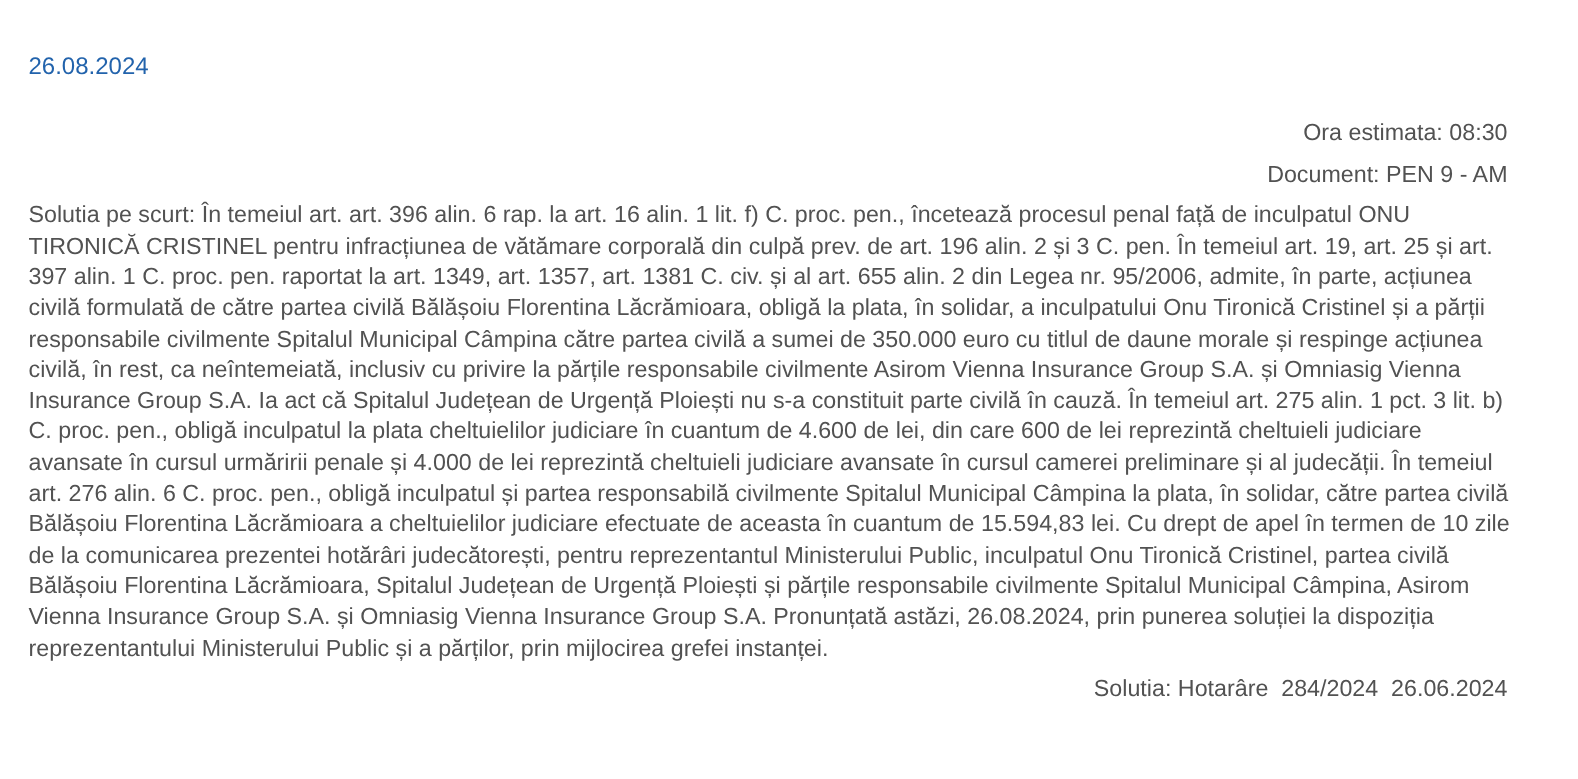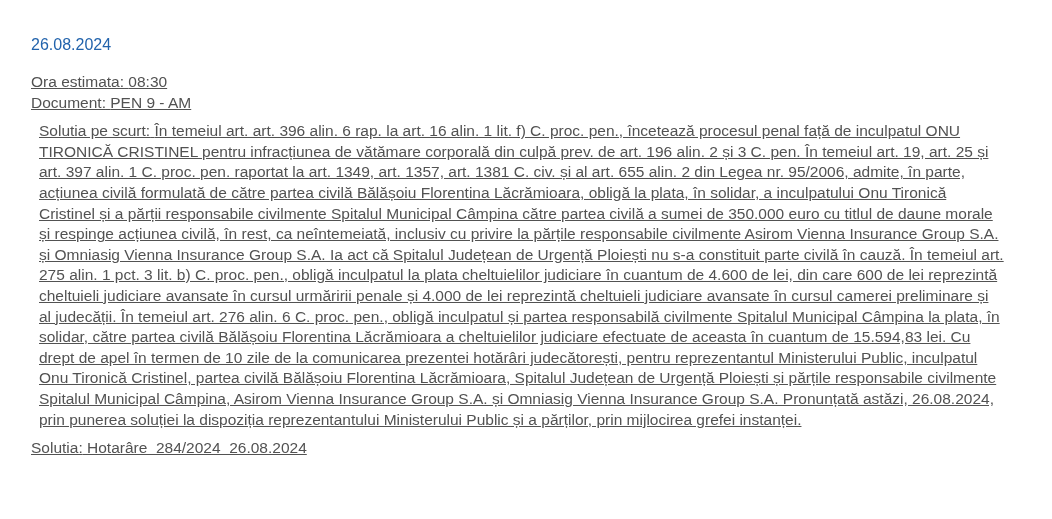--- a/index.html
+++ b/index.html
@@ -9,41 +9,41 @@
     background: #ffffff;
   }
   .page {
     width: 1052px;
     height: 519px;
     box-sizing: border-box;
     background: #ffffff;
     font-family: "Liberation Sans", "DejaVu Sans", sans-serif;
     font-size: 15.5px;
     color: #525252;
-    padding: 36px 40px 12px 31px;
+    padding: 36px 40px 12px 19px;
     overflow: hidden;
-    text-decoration: underline;
   }
   .date-link {
     display: inline-block;
     color: #2263ac;
     text-decoration: none;
     font-size: 16px;
     cursor: pointer;
     margin-bottom: 18px;
   }
   .text-block {
     line-height: 20.6px;
   }
   .line {
-    margin: 0;
+    margin: 7px;
     padding: 0;
+    text-align: right;
   }
   .solution-paragraph {
-    margin: 8px;
+    margin: 0;
     padding: 0;
   }
   .pre-space {
     white-space: pre-wrap;
   }
 </style>
 </head>
 <body>
 
 <div class="page">
@@ -52,16 +52,16 @@
 
   <div class="text-block">
 
     <div class="line"><span>Ora estimata:</span> <span>08:30</span></div>
 
     <div class="line"><span>Document:</span> <span>PEN 9 - AM</span></div>
 
 
     <p class="solution-paragraph"><span>Solutia pe scurt:</span> <span>În temeiul art. art. 396 alin. 6 rap. la art. 16 alin. 1 lit. f) C. proc. pen., încetează procesul penal față de inculpatul ONU TIRONICĂ CRISTINEL pentru infracțiunea de vătămare corporală din culpă prev. de art. 196 alin. 2 și 3 C. pen. În temeiul art. 19, art. 25 și art. 397 alin. 1 C. proc. pen. raportat la art. 1349, art. 1357, art. 1381 C. civ. și al art. 655 alin. 2 din Legea nr. 95/2006, admite, în parte, acțiunea civilă formulată de către partea civilă Bălășoiu Florentina Lăcrămioara, obligă la plata, în solidar, a inculpatului Onu Tironică Cristinel și a părții responsabile civilmente Spitalul Municipal Câmpina către partea civilă a sumei de 350.000 euro cu titlul de daune morale și respinge acțiunea civilă, în rest, ca neîntemeiată, inclusiv cu privire la părțile responsabile civilmente Asirom Vienna Insurance Group S.A. și Omniasig Vienna Insurance Group S.A. Ia act că Spitalul Județean de Urgență Ploiești nu s-a constituit parte civilă în cauză. În temeiul art. 275 alin. 1 pct. 3 lit. b) C. proc. pen., obligă inculpatul la plata cheltuielilor judiciare în cuantum de 4.600 de lei, din care 600 de lei reprezintă cheltuieli judiciare avansate în cursul urmăririi penale și 4.000 de lei reprezintă cheltuieli judiciare avansate în cursul camerei preliminare și al judecății. În temeiul art. 276 alin. 6 C. proc. pen., obligă inculpatul și partea responsabilă civilmente Spitalul Municipal Câmpina la plata, în solidar, către partea civilă Bălășoiu Florentina Lăcrămioara a cheltuielilor judiciare efectuate de aceasta în cuantum de 15.594,83 lei. Cu drept de apel în termen de 10 zile de la comunicarea prezentei hotărâri judecătorești, pentru reprezentantul Ministerului Public, inculpatul Onu Tironică Cristinel, partea civilă Bălășoiu Florentina Lăcrămioara, Spitalul Județean de Urgență Ploiești și părțile responsabile civilmente Spitalul Municipal Câmpina, Asirom Vienna Insurance Group S.A. și Omniasig Vienna Insurance Group S.A. Pronunțată astăzi, 26.08.2024, prin punerea soluției la dispoziția reprezentantului Ministerului Public și a părților, prin mijlocirea grefei instanței.</span></p>
 
-    <div class="line"><span>Solutia:</span> <span class="pre-space">Hotarâre  284/2024  26.08.2024</span></div>
+    <div class="line"><span>Solutia:</span> <span class="pre-space">Hotarâre  284/2024  26.06.2024</span></div>
 
   </div>
 </div>
 
 </body></html>

